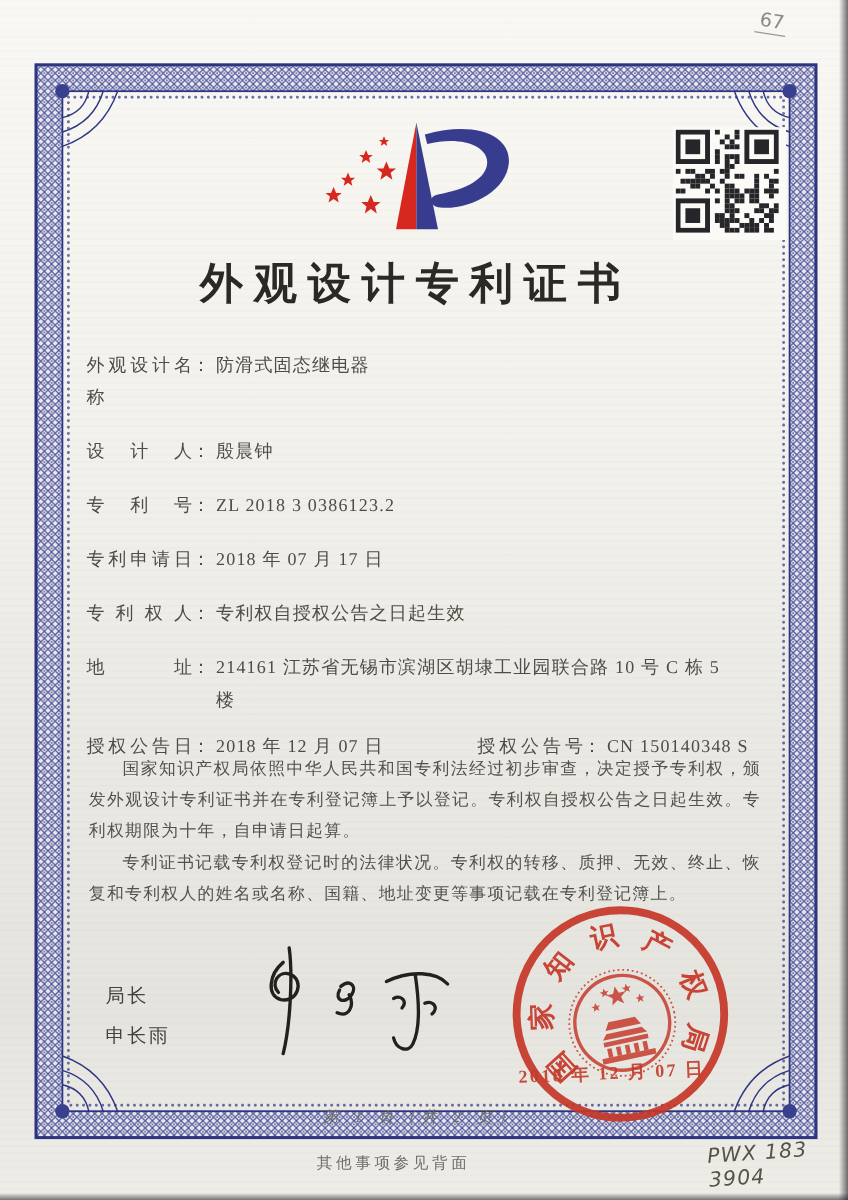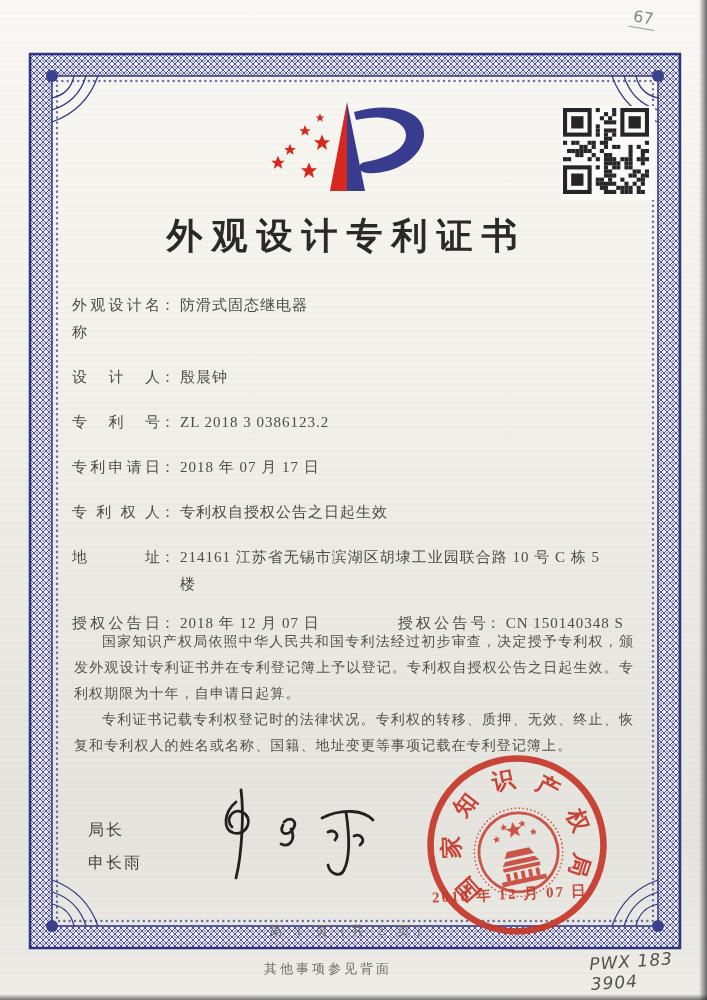--- a/index.html
+++ b/index.html
@@ -33,21 +33,21 @@
     font-size:14px;line-height:1.85;color:#53514b;letter-spacing:1.1px;text-align:justify;margin-top:31px;}
   .paras p{margin:0;text-indent:2em;}
   .signer{position:absolute;left:88px;top:820px;z-index:3;font-size:16px;color:#45433e;letter-spacing:2px;}
   .signer .name{margin-top:12px;}
   .signature{position:absolute;left:196px;top:782px;width:210px;height:104px;z-index:4;}
   .seal{position:absolute;left:423px;top:751px;width:188px;height:188px;z-index:4;transform:rotate(-12deg);opacity:.92;}
   .seal-char{font-size:24px;font-weight:bold;fill:#c53728;font-family:"Liberation Serif",serif;}
   .seal-date{position:absolute;left:432px;top:885px;z-index:5;color:#c23b2a;font-size:15px;
     letter-spacing:2px;transform:rotate(-2.5deg);font-weight:bold;opacity:.9;}
   .page-footer{position:absolute;left:28px;top:922px;width:646px;text-align:center;z-index:5;
-    font-size:13px;color:#6e6c66;letter-spacing:5px;}
+    font-size:13px;color:#6e6c66;letter-spacing:5px;font-style:italic;}
   .back-note{position:absolute;left:264px;top:960px;z-index:3;font-size:13px;color:#6f6d67;letter-spacing:3px;}
   .pwx{position:absolute;left:590px;top:950px;z-index:3;font-family:"DejaVu Sans",sans-serif;
     font-style:italic;font-size:17px;color:#56524a;transform:rotate(-4deg);letter-spacing:1px;}
   .corner-mark{position:absolute;left:630px;top:8px;z-index:3;font-family:"DejaVu Sans",sans-serif;
     font-size:16px;color:#8b8984;transform:rotate(9deg);border-bottom:1.5px solid #9a9893;padding:0 3px 1px 3px;}
 </style>
 </head>
 <body>
 
 <div class="page">

